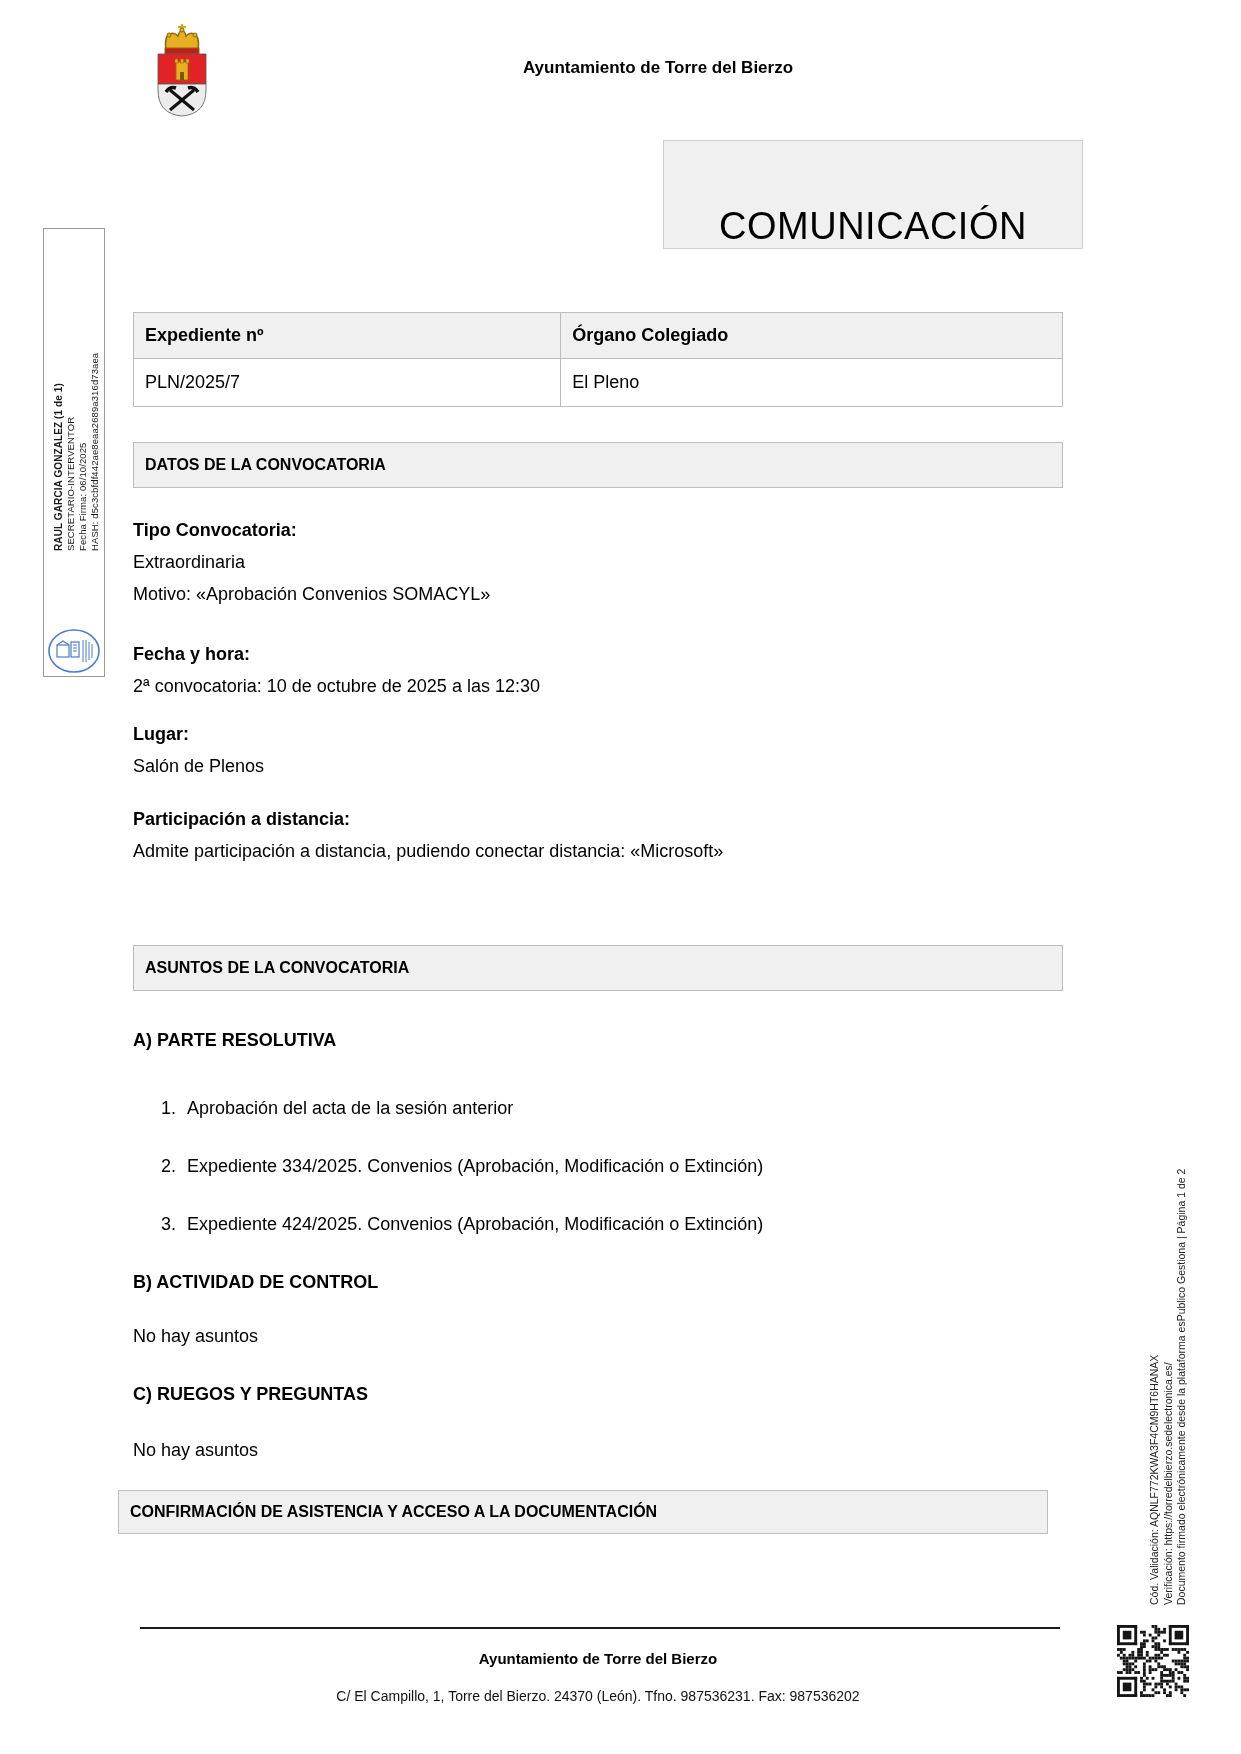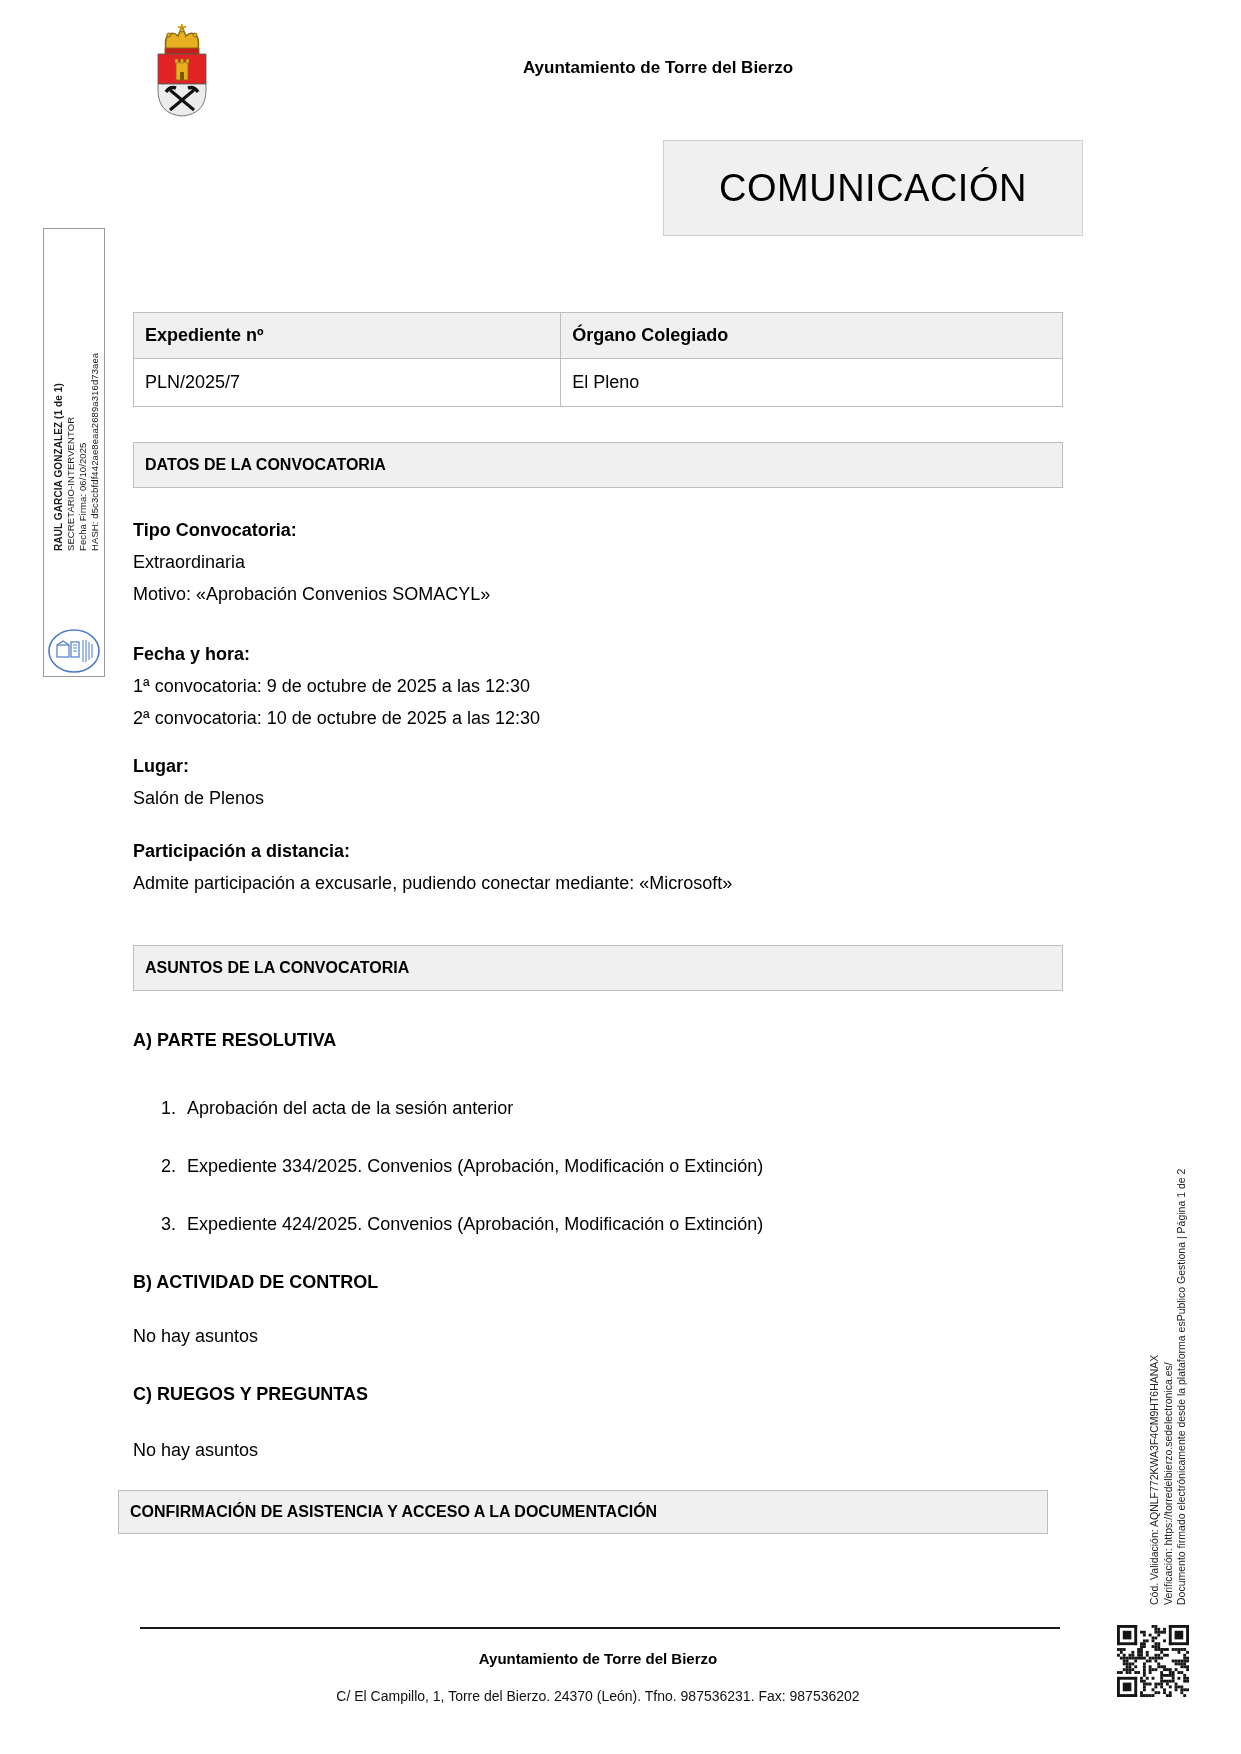--- a/index.html
+++ b/index.html
@@ -111,21 +111,21 @@
 
       <line x1="18" y1="68" x2="42" y2="88" stroke="#111" stroke-width="3"></line>
       <line x1="42" y1="68" x2="18" y2="88" stroke="#111" stroke-width="3"></line>
       <path d="M14 70 Q18 64 24 66" stroke="#111" stroke-width="3.5" fill="none"></path>
       <path d="M36 66 Q42 64 46 70" stroke="#111" stroke-width="3.5" fill="none"></path>
     </svg>
   </div>
 
   <div class="abs org-title" style="left:348px; top:58px; width:620px;">Ayuntamiento de Torre del Bierzo</div>
 
-  <div class="abs comunicacion-box" style="left:663px; top:140px; width:420px; height:96px;">
+  <div class="abs comunicacion-box" style="left:663px; top:140px; width:420px; height:109px;align-items:flex-end;">
     <span>COMUNICACIÓN</span>
   </div>
 
   <table class="exp abs" style="left:133px; top:312px;">
     <tbody>
         <tr class="hdr">
       <td class="c1">Expediente nº</td>
       <td>Órgano Colegiado</td>
     </tr>
     <tr>
@@ -136,28 +136,27 @@
     </table>
 
   <div class="abs section-bar" style="left:133px; top:442px;">DATOS DE LA CONVOCATORIA</div>
 
   <div class="abs bodytext" style="left:133px; top:514px;">
     <p class="b">Tipo Convocatoria:</p>
     <p>Extraordinaria</p>
     <p>Motivo: «Aprobación Convenios SOMACYL»</p>
     <div class="gap28"></div>
     <p class="b">Fecha y hora:</p>
-    <p>1ª convocatoria: 9 de octubre de 2025 a las 12:30</p>
     <p>2ª convocatoria: 10 de octubre de 2025 a las 12:30</p>
     <div class="gap16"></div>
     <p class="b">Lugar:</p>
     <p>Salón de Plenos</p>
     <div class="gap21"></div>
     <p class="b">Participación a distancia:</p>
-    <p>Admite participación a excusarle, pudiendo conectar mediante: «Microsoft»</p>
+    <p>Admite participación a distancia, pudiendo conectar distancia: «Microsoft»</p>
   </div>
 
   <div class="abs section-bar" style="left:133px; top:945px;">ASUNTOS DE LA CONVOCATORIA</div>
 
   <div class="abs asuntos" style="left:133px; top:1028px; width:930px;">
     <p class="subhead">A) PARTE RESOLUTIVA</p>
     <ol>
       <li>Aprobación del acta de la sesión anterior</li>
       <li>Expediente 334/2025. Convenios (Aprobación, Modificación o Extinción)</li>
       <li>Expediente 424/2025. Convenios (Aprobación, Modificación o Extinción)</li>

